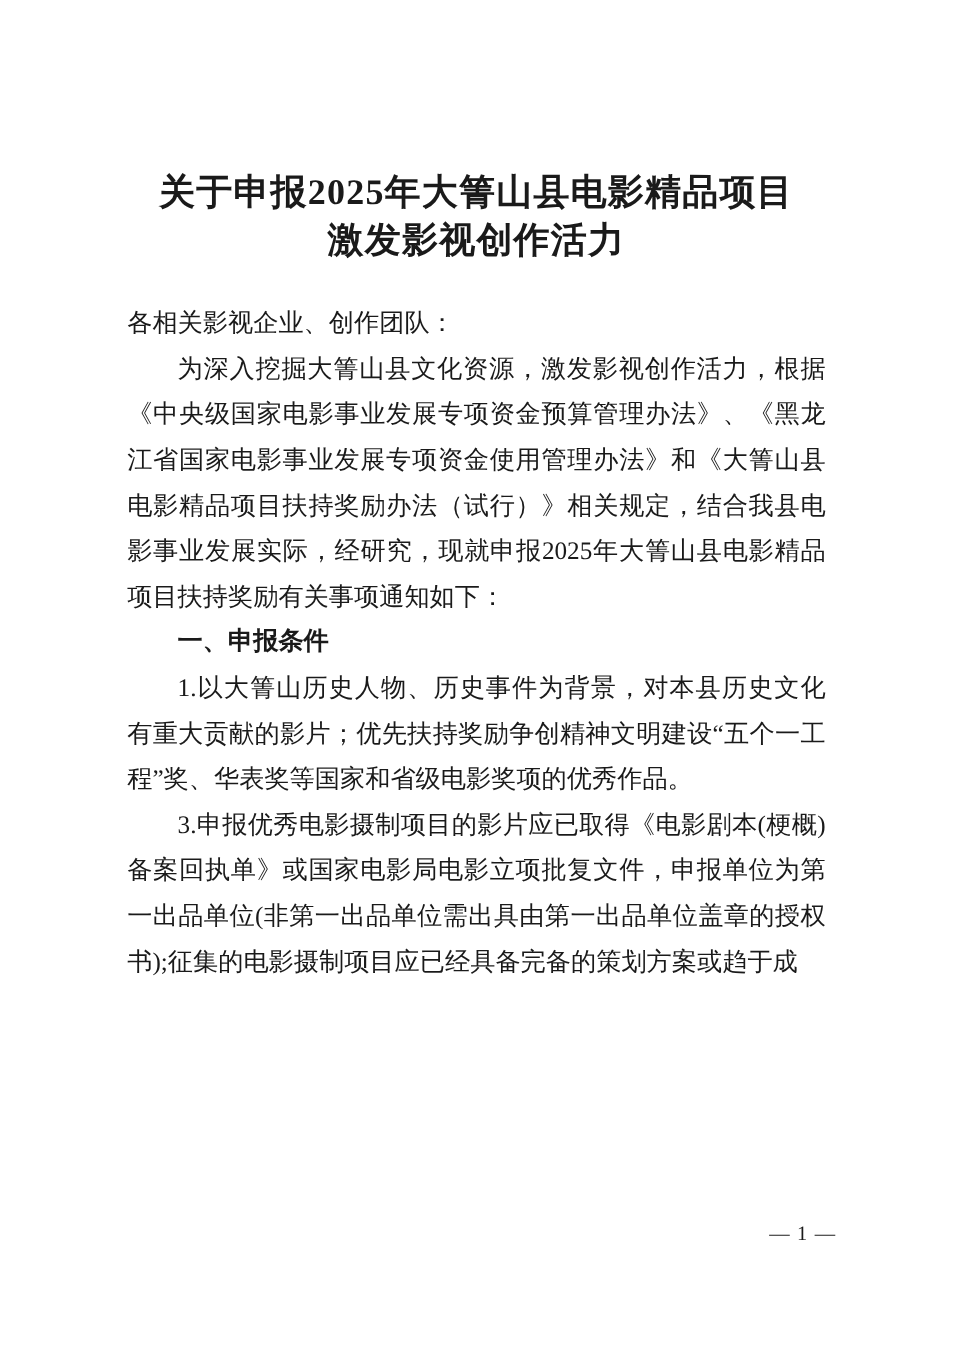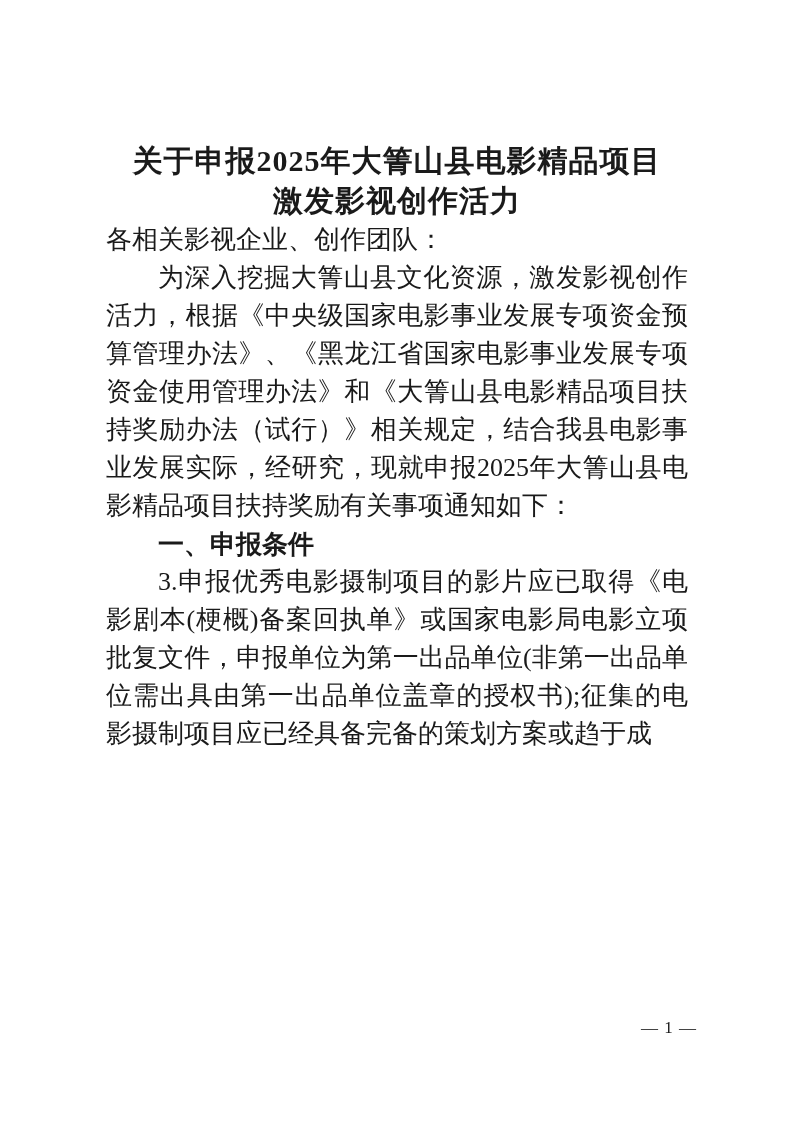--- a/index.html
+++ b/index.html
@@ -20,21 +20,22 @@
   }
   .doc-title {
     margin-top: 141px;
     text-align: center;
     font-size: 30px;
     line-height: 40px;
     font-weight: bold;
     letter-spacing: 1px;
   }
   .body-text {
-    font-size: 26px;
+    margin-top: 29px;
+    font-size: 21px;
     line-height: 38px;
     text-align: justify;
     text-justify: inter-ideograph;
   }
   .body-text p { margin: 0; }
   .indent { text-indent: 2em; }
   .section-heading {
     text-indent: 2em;
     font-family: "Liberation Sans", sans-serif;
     font-weight: 600;
@@ -57,19 +58,20 @@
 
     <div class="doc-title">
       <div>关于申报2025年大箐山县电影精品项目</div>
       <div>激发影视创作活力</div>
     </div>
 
     <div class="body-text">
       <p>各相关影视企业、创作团队：</p>
       <p class="indent">为深入挖掘大箐山县文化资源，激发影视创作活力，根据《中央级国家电影事业发展专项资金预算管理办法》、《黑龙江省国家电影事业发展专项资金使用管理办法》和《大箐山县电影精品项目扶持奖励办法（试行）》相关规定，结合我县电影事业发展实际，经研究，现就申报2025年大箐山县电影精品项目扶持奖励有关事项通知如下：</p>
       <p class="section-heading">一、申报条件</p>
+      <p class="indent">1.以大箐山历史人物、历史事件为背景，对本县历史文化有重大贡献的影片；优先扶持奖励争创精神文明建设“五个一工程”奖、华表奖等国家和省级电影奖项的优秀作品。</p>
       <p class="indent">3.申报优秀电影摄制项目的影片应已取得《电影剧本(梗概)备案回执单》或国家电影局电影立项批复文件，申报单位为第一出品单位(非第一出品单位需出具由第一出品单位盖章的授权书);征集的电影摄制项目应已经具备完备的策划方案或趋于成</p>
     </div>
 
   </div>
 
   <div class="page-number">— 1 —</div>
 </div>
 
 </body></html>

